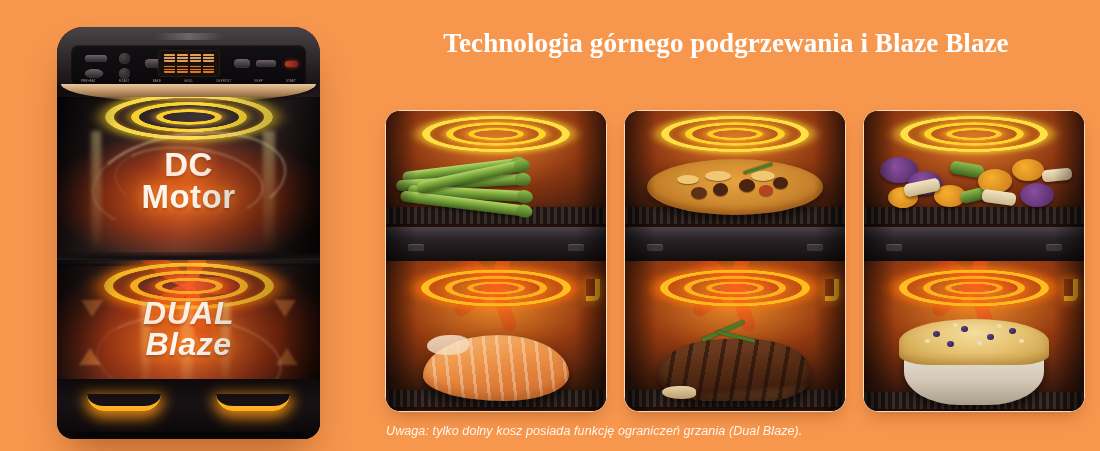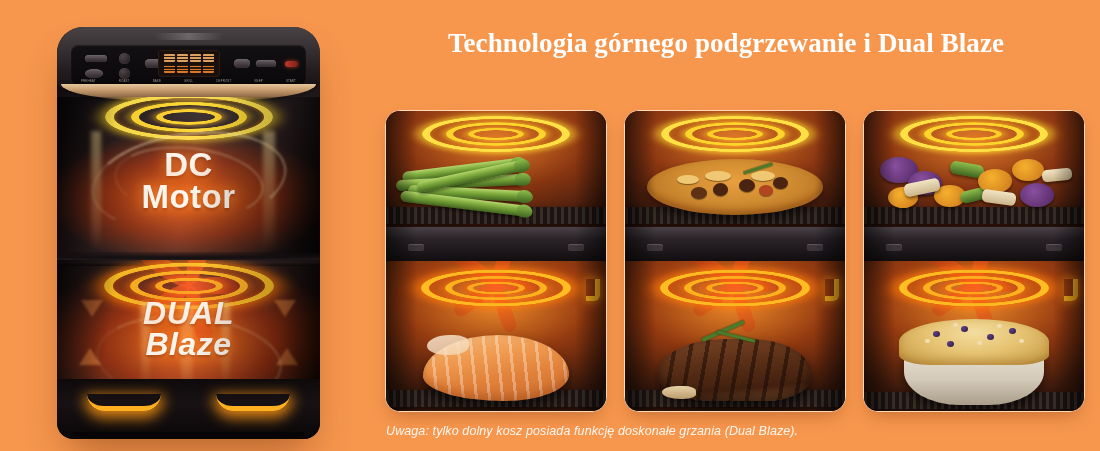--- a/index.html
+++ b/index.html
@@ -533,21 +533,21 @@
       <div class="base">
         <div class="base-slot" style="left:30px;"></div>
         <div class="base-slot" style="right:30px;"></div>
         <div class="feet"></div>
       </div>
     </div>
   </div>
 
   <div id="copy-area">
 
-    <h1 class="headline">Technologia górnego podgrzewanie i Dual Blaze</h1>
+    <h1 class="headline">Technologia górnego podgrzewania i Blaze Blaze</h1>
 
     <div class="panels">
 
       <div class="panel">
         <div class="half top">
           <div class="cav-bg"></div>
           <div class="pcoil t">
             <div class="ring a"></div>
               <div class="ring b2"></div>
               <div class="ring c"></div>
@@ -695,15 +695,15 @@
             <span class="crumb" style="left:78px; top:22px;"></span>
             <span class="crumb" style="left:98px; top:5px;"></span>
             <span class="crumb" style="left:120px; top:20px;"></span>
           </div>
           <div class="cav-walls"></div>
         </div>
       </div>
 
     </div>
 
-    <p class="footnote">Uwaga: tylko dolny kosz posiada funkcję doskonałe grzania (Dual Blaze).</p>
+    <p class="footnote">Uwaga: tylko dolny kosz posiada funkcję ograniczeń grzania (Dual Blaze).</p>
   </div>
 </div>
 
 </body></html>

